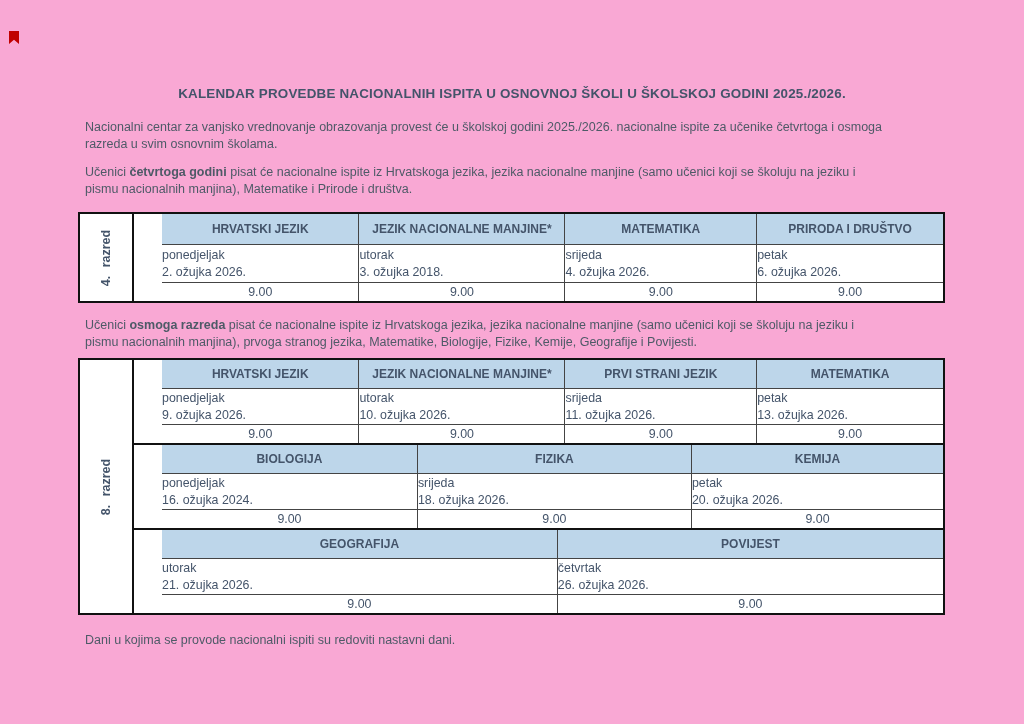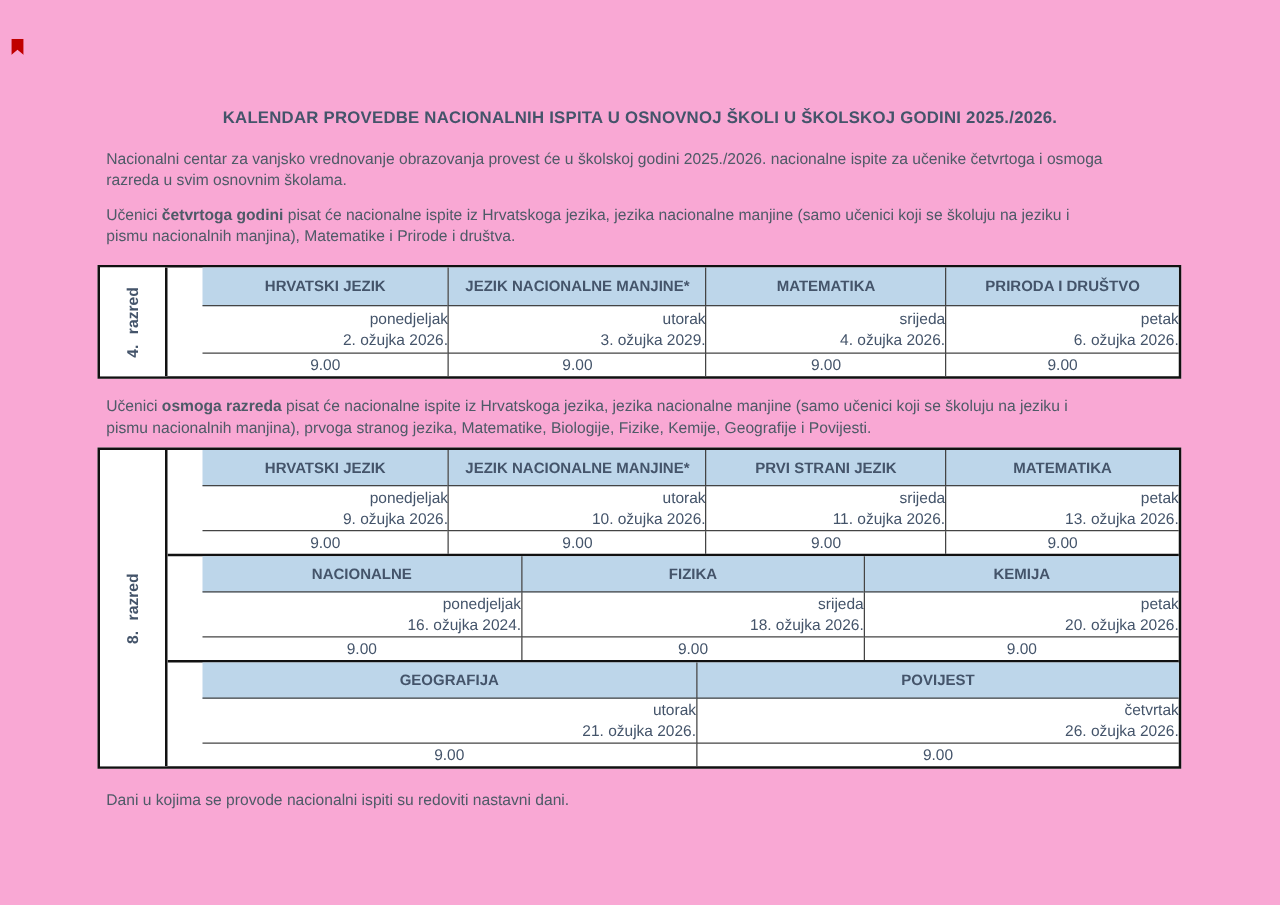--- a/index.html
+++ b/index.html
@@ -56,21 +56,21 @@
   .cols3{grid-template-columns:266fr 286fr 263fr;}
   .cols2{grid-template-columns:412fr 403fr;}
   .hcell{
     background:var(--header-bg, #BDD6EA);
     font-weight:bold;font-size:12px;
     display:flex;align-items:center;justify-content:center;
     border-bottom:1px solid #444;
     white-space:nowrap;
   }
   .dcell{
-    display:flex;flex-direction:column;align-items:flex-end;justify-content:center;
+    display:flex;flex-direction:column;align-items:flex-start;justify-content:center;
     font-size:12.4px;line-height:17px;
     border-bottom:1px solid #444;
   }
   .tcell{
     display:flex;align-items:center;justify-content:center;
     font-size:12.4px;
   }
   .bl{border-left:1px solid #444;}
 </style>
 </head>
@@ -102,21 +102,21 @@
         <div class="hcell bl">JEZIK NACIONALNE MANJINE*</div>
         <div class="hcell bl">MATEMATIKA</div>
         <div class="hcell bl">PRIRODA I DRUŠTVO</div>
 
         <div class="dcell">
           <span>ponedjeljak</span>
           <span>2. ožujka 2026.</span>
         </div>
         <div class="dcell bl">
           <span>utorak</span>
-          <span>3. ožujka 2029.</span>
+          <span>3. ožujka 2018.</span>
         </div>
         <div class="dcell bl">
           <span>srijeda</span>
           <span>4. ožujka 2026.</span>
         </div>
         <div class="dcell bl">
           <span>petak</span>
           <span>6. ožujka 2026.</span>
         </div>
 
@@ -162,21 +162,21 @@
           <span>13. ožujka 2026.</span>
         </div>
 
         <div class="tcell">9.00</div>
         <div class="tcell bl">9.00</div>
         <div class="tcell bl">9.00</div>
         <div class="tcell bl">9.00</div>
       </div>
 
       <div class="sec cols3">
-        <div class="hcell">NACIONALNE</div>
+        <div class="hcell">BIOLOGIJA</div>
         <div class="hcell bl">FIZIKA</div>
         <div class="hcell bl">KEMIJA</div>
 
         <div class="dcell">
           <span>ponedjeljak</span>
           <span>16. ožujka 2024.</span>
         </div>
         <div class="dcell bl">
           <span>srijeda</span>
           <span>18. ožujka 2026.</span>

